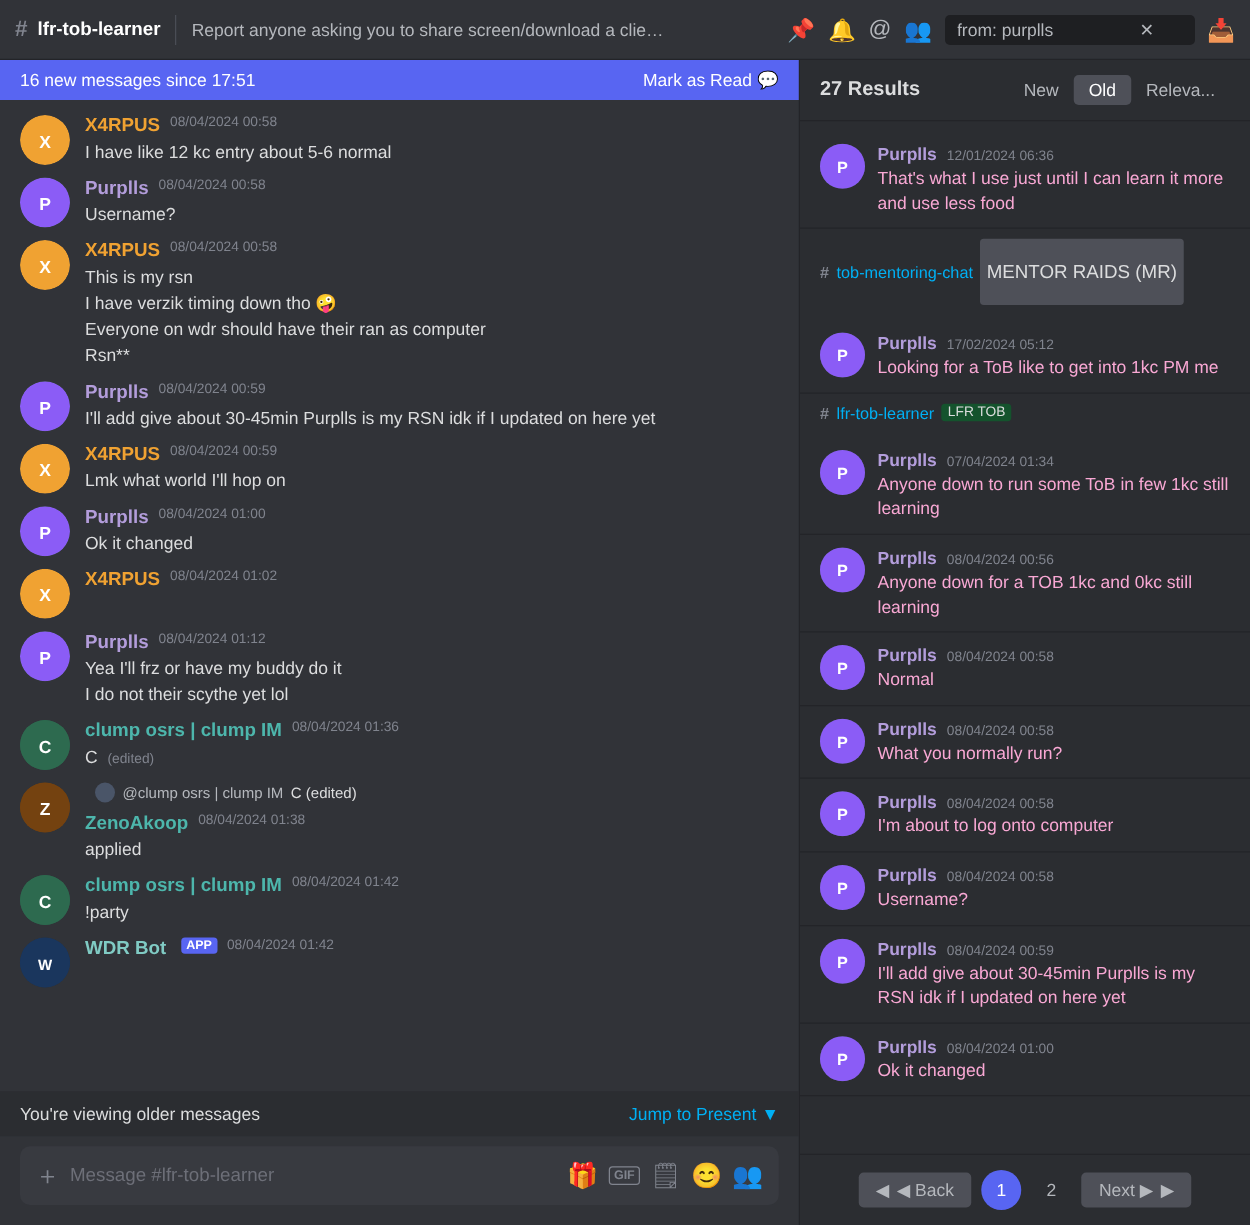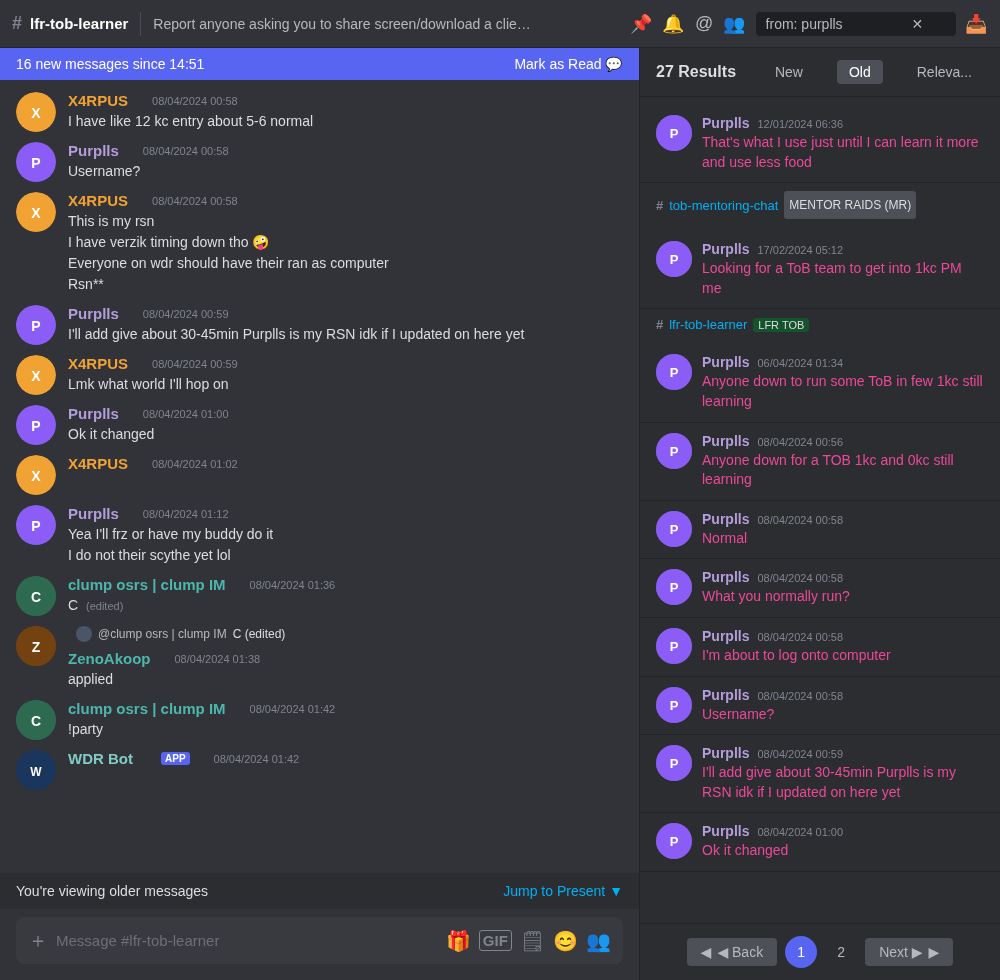--- a/index.html
+++ b/index.html
@@ -173,22 +173,22 @@
     .avatar-img-wdr {
       background: #1a365d;
       border-radius: 50%;
     }
 
     .message-content {
       flex: 1;
     }
     .message-header {
       display: flex;
-      align-items: center;
-      gap: 24px;
+      align-items: flex-start;
+      gap: 8px;
       margin-bottom: 2px;
     }
     .username {
       font-weight: 600;
       font-size: 15px;
     }
     .username.x4rpus { color: #f0a232; }
     .username.purplls { color: #b39ddb; }
     .username.clump { color: #4db6ac; }
     .username.zeno { color: #4db6ac; }
@@ -296,21 +296,21 @@
       gap: 12px;
       flex-shrink: 0;
     }
     .search-results-count {
       color: #dcddde;
       font-size: 16px;
       font-weight: 600;
     }
     .search-filter-tabs {
       display: flex;
-      gap: 22px;
+      gap: 0;
       margin-left: auto;
     }
     .filter-tab {
       padding: 4px 12px;
       border-radius: 4px;
       font-size: 14px;
       font-weight: 500;
       cursor: pointer;
       border: none;
       background: none;
@@ -370,21 +370,21 @@
     .result-username {
       font-weight: 600;
       font-size: 14px;
       color: #b39ddb;
     }
     .result-timestamp {
       color: #80848e;
       font-size: 11px;
     }
     .result-text {
-      color: #ec4899;
+      color: #f9a8d4;
       font-size: 14px;
       line-height: 1.4;
     }
 
     .search-pagination {
       padding: 12px 16px;
       display: flex;
       align-items: center;
       justify-content: center;
       gap: 8px;
@@ -441,21 +441,21 @@
     </div>
     <span class="top-bar-icon" title="Inbox">📥</span>
   </div>
 </div>
 
 <div class="main">
 
   <div class="chat-panel">
 
     <div class="new-messages-banner">
-      <span>16 new messages since 14:51</span>
+      <span>16 new messages since 17:51</span>
       <button class="mark-as-read-btn">
         <span>Mark as Read</span>
         <span>💬</span>
       </button>
     </div>
 
     <div class="messages-area">
 
       <div class="message-group">
         <div class="avatar avatar-img-x4rpus">
@@ -668,21 +668,21 @@
         <span>Jump to Present</span>
         <span>▼</span>
       </button>
     </div>
 
     <div class="chat-input-area">
       <div class="chat-input-box">
         <span class="input-icon">＋</span>
         <input type="text" placeholder="Message #lfr-tob-learner" style="">
         <span class="input-icon">🎁</span>
-        <span class="input-icon" style="font-size:15px;font-weight:700;color:#80848e;border:1px solid #80848e;border-radius:3px;padding:1px 3px;">GIF</span>
+        <span class="input-icon" style="font-size:10px;font-weight:700;color:#80848e;border:1px solid #80848e;border-radius:3px;padding:1px 3px;">GIF</span>
         <span class="input-icon">🗒</span>
         <span class="input-icon">😊</span>
         <span class="input-icon">👥</span>
       </div>
     </div>
 
   </div>
 
   <div class="search-panel">
 
@@ -712,38 +712,38 @@
             </div>
             <div class="result-text">That's what I use just until I can learn it more and use less food</div>
           </div>
         </div>
       </div>
 
       <div style="padding:8px 16px 4px;">
         <div class="result-channel-tag">
           <span style="color:#80848e;font-weight:700;">#</span>
           <span class="channel-name">tob-mentoring-chat</span>
-          <span style="background:#4e5058;border-radius:3px;padding:7px 5px;font-size:12px;color:#dcddde;">MENTOR RAIDS (MR)</span>
+          <span style="background:#4e5058;border-radius:3px;padding:18px 5px;font-size:15px;color:#dcddde;">MENTOR RAIDS (MR)</span>
         </div>
       </div>
 
       <div class="search-result-item">
         <div class="result-message">
           <div class="result-avatar">
             <svg width="36" height="36" viewBox="0 0 36 36">
                 <circle cx="18" cy="18" r="18" fill="#8b5cf6"></circle>
                 <text x="18" y="23" text-anchor="middle" font-size="13" fill="#fff" font-weight="bold">P</text>
               </svg>
           </div>
           <div class="result-body">
             <div class="result-header">
               <span class="result-username">Purplls</span>
               <span class="result-timestamp">17/02/2024 05:12</span>
             </div>
-            <div class="result-text">Looking for a ToB team to get into 1kc PM me</div>
+            <div class="result-text">Looking for a ToB like to get into 1kc PM me</div>
           </div>
         </div>
       </div>
 
       <div style="padding:8px 16px 4px;">
         <div class="result-channel-tag">
           <span style="color:#80848e;font-weight:700;">#</span>
           <span class="channel-name">lfr-tob-learner</span>
           <span style="background:#14532d;border-radius:3px;padding:1px 5px;font-size:11px;color:#dcddde;">LFR TOB</span>
         </div>
@@ -753,21 +753,21 @@
         <div class="result-message">
           <div class="result-avatar">
             <svg width="36" height="36" viewBox="0 0 36 36">
                 <circle cx="18" cy="18" r="18" fill="#8b5cf6"></circle>
                 <text x="18" y="23" text-anchor="middle" font-size="13" fill="#fff" font-weight="bold">P</text>
               </svg>
           </div>
           <div class="result-body">
             <div class="result-header">
               <span class="result-username">Purplls</span>
-              <span class="result-timestamp">06/04/2024 01:34</span>
+              <span class="result-timestamp">07/04/2024 01:34</span>
             </div>
             <div class="result-text">Anyone down to run some ToB in few 1kc still learning</div>
           </div>
         </div>
       </div>
 
       <div class="search-result-item">
         <div class="result-message">
           <div class="result-avatar">
             <svg width="36" height="36" viewBox="0 0 36 36">

